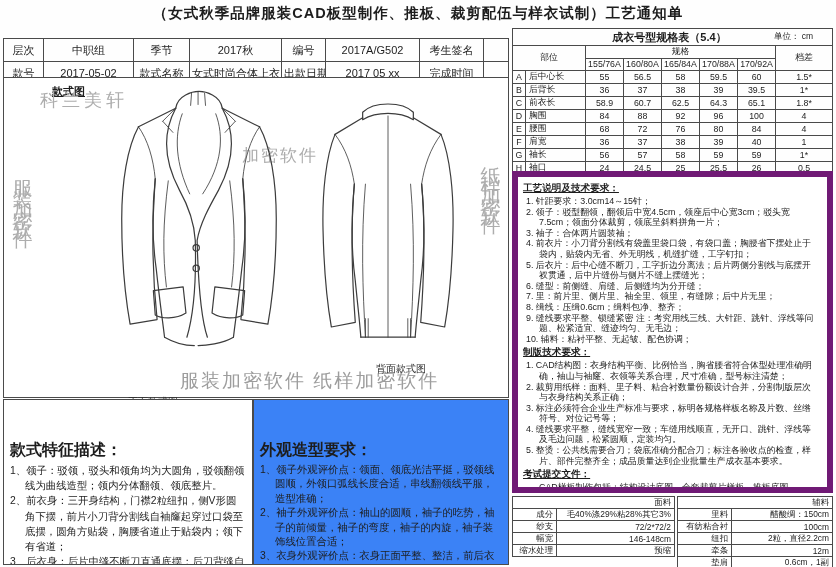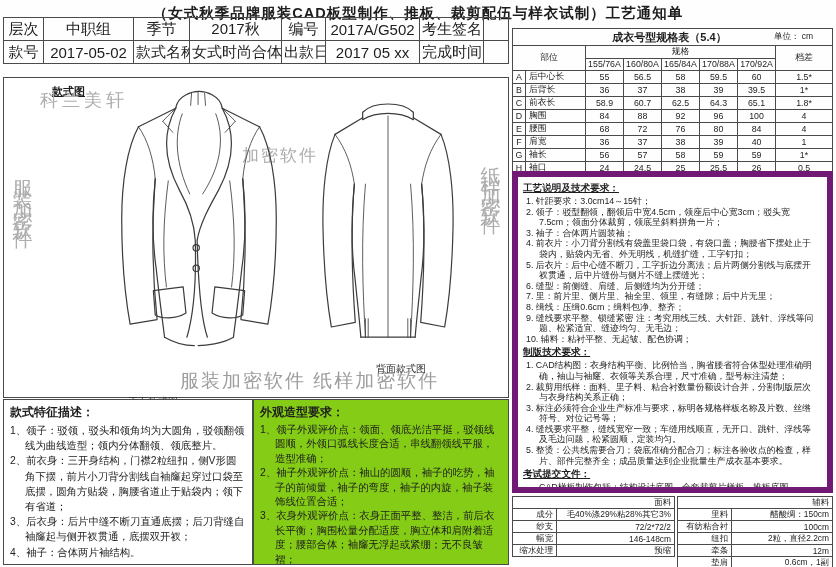--- a/index.html
+++ b/index.html
@@ -11,42 +11,42 @@
     color:#1d1d1d;
   }
   .doc-title {
     position:absolute; top:4px; left:0; width:100%;
     text-align:center; font-size:14.5px; font-weight:600; letter-spacing:1px;
   }
   table { border-collapse:collapse; }
   td, th { border:1px solid #4a4a4a; font-weight:normal; }
 
   
-  .header-table { position:absolute; left:3px; top:17px; width:506px; height:46px; table-layout:fixed; font-size:15px; }
+  .header-table { position:absolute; left:3px; top:38px; width:506px; height:46px; table-layout:fixed; font-size:11px; }
   .header-table td { text-align:center; vertical-align:middle; padding:1px 2px; height:23px; overflow:hidden; white-space:nowrap; }
 
   
   .sketch-box { position:absolute; left:3px; top:77px; width:506px; height:321px; border:1px solid #4a4a4a; background:#fff; }
   .sketch-label { position:absolute; left:48px; top:6px; font-size:11px; font-weight:700; text-decoration:underline; }
   .view-caption { position:absolute; font-size:10px; color:#2a2a2a; }
   .wm { position:absolute; color:#adadad; pointer-events:none; white-space:nowrap; }
   .wm-brand { left:36px; top:10px; font-size:18px; letter-spacing:4px; }
   .wm-top { left:192px; top:12px; font-size:18px; letter-spacing:2px; }
   .wm-mid { left:238px; top:66px; font-size:17px; letter-spacing:2px; }
   .wm-left { left:6px; top:86px; font-size:20px; writing-mode:vertical-rl; letter-spacing:10px; }
   .wm-right { left:474px; top:72px; font-size:20px; writing-mode:vertical-rl; letter-spacing:10px; }
   .wm-bottom { left:176px; top:290px; font-size:19px; letter-spacing:2px; color:#9d9d9d; }
   .flat-svg { position:absolute; }
   .flat-svg path, .flat-svg line, .flat-svg circle { fill:none; stroke:#3c3c3c; stroke-width:1.3; stroke-linecap:round; stroke-linejoin:round; }
   .flat-svg .thin { stroke-width:0.9; }
 
   
   .feat-box { position:absolute; left:3px; top:399px; width:250px; height:166px; border:1px solid #4a4a4a; background:#fff; padding:4px 6px 0 6px; overflow:hidden; }
-  .appear-box { position:absolute; left:253px; top:399px; width:256px; height:166px; border:1px solid #4a4a4a; background:#84cc16; padding:4px 6px 0 6px; overflow:hidden; }
-  .box-title { font-size:12px; font-weight:700; margin-bottom:2px; }
+  .appear-box { position:absolute; left:253px; top:399px; width:256px; height:166px; border:1px solid #4a4a4a; background:#3b82f6; padding:4px 6px 0 6px; overflow:hidden; }
+  .box-title { font-size:16px; font-weight:700; margin-bottom:2px;margin-top:36px; }
   .num-item { font-size:10.4px; line-height:15.2px; padding-left:15px; text-indent:-15px; }
   .appear-box .num-item { line-height:14.4px; }
 
   
   .spec-box { position:absolute; left:512px; top:28px; width:321px; }
   .spec-table { width:100%; table-layout:fixed; font-size:8.8px;padding-left:21px; }
   .spec-table td { text-align:center; vertical-align:middle; padding:0 1px; height:11.5px; overflow:hidden; white-space:nowrap; }
   .spec-title-row { display:flex; border:1px solid #4a4a4a; border-bottom:none; height:17px; align-items:center; }
   .spec-title { flex:1; text-align:center; font-size:11px; font-weight:600; padding-left:52px; }
   .spec-unit { width:58px; font-size:8.5px; text-align:left; }

